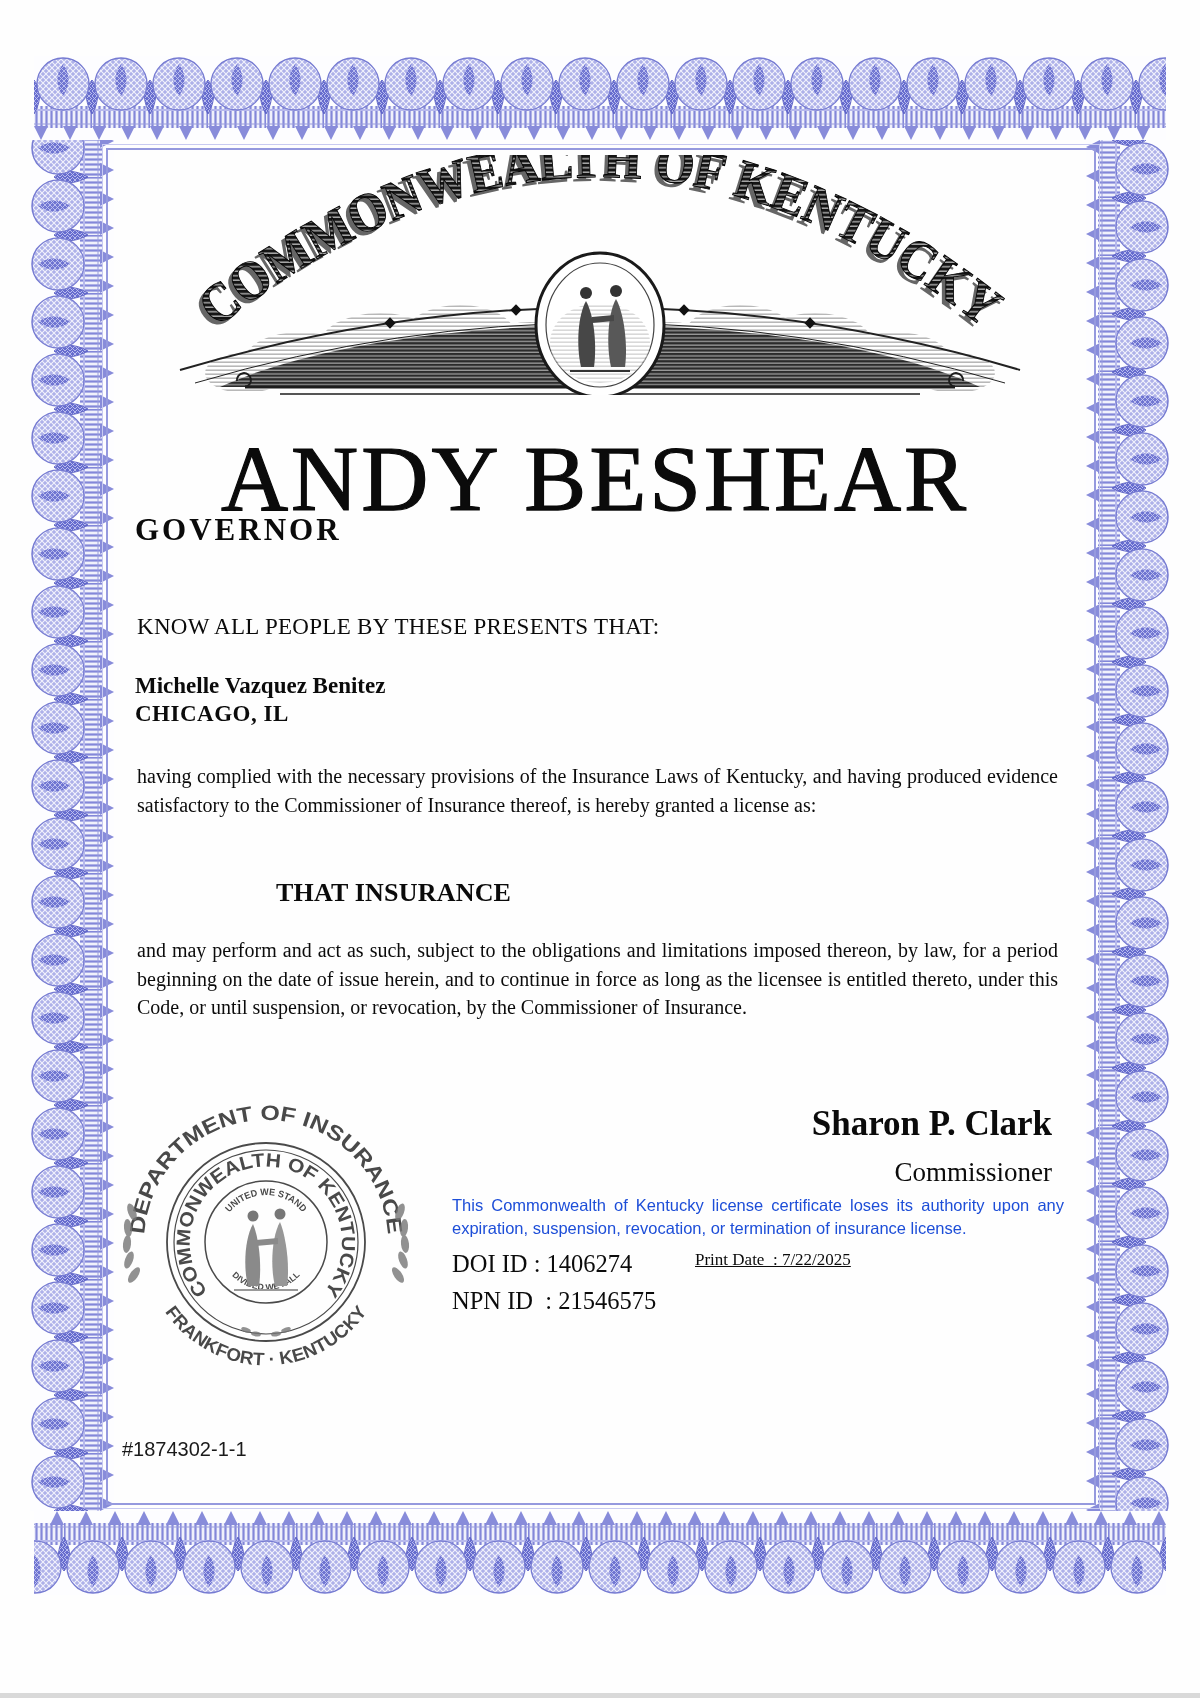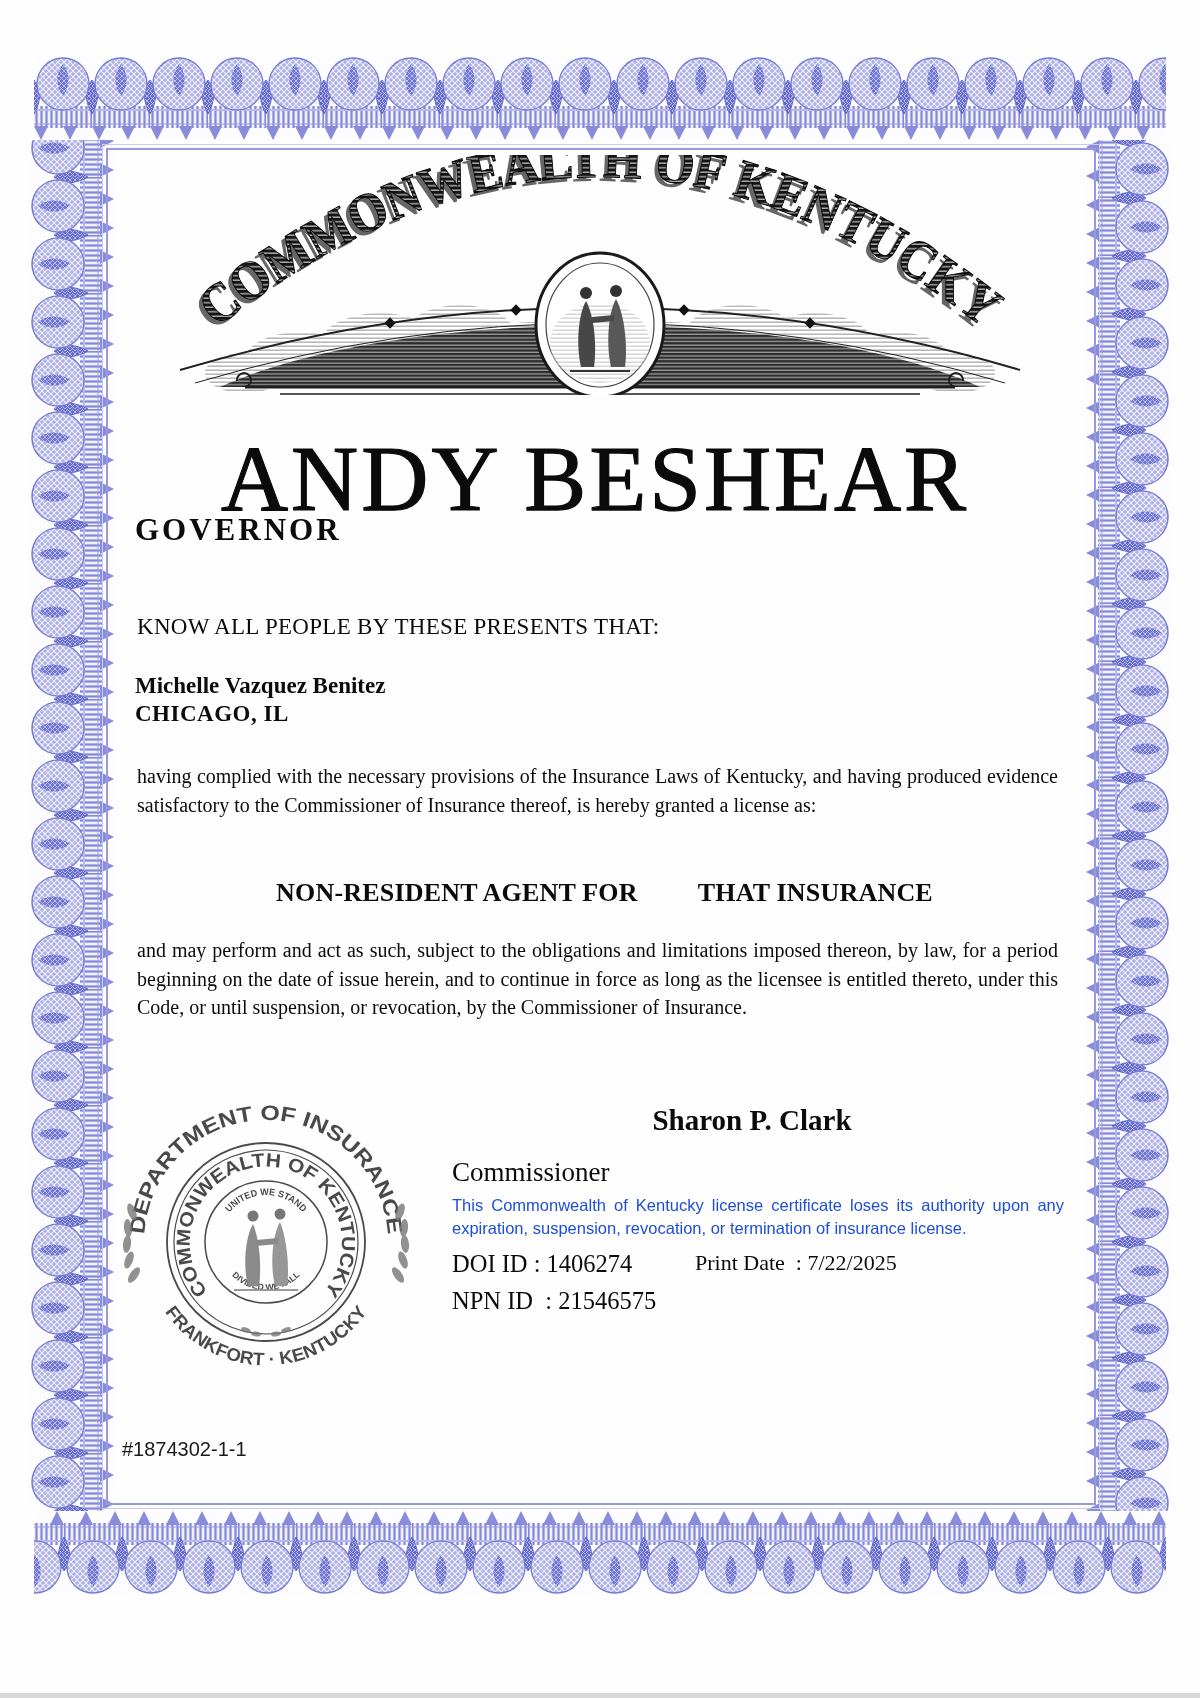--- a/index.html
+++ b/index.html
@@ -14,26 +14,26 @@
              font-weight:bold;letter-spacing:3px;}
   .know-all{left:137px;top:614px;font-size:23px;letter-spacing:.3px;}
   .licensee-name{left:135px;top:673px;width:920px;text-align:left;font-size:23px;font-weight:bold;}
   .licensee-city{left:135px;top:701px;width:920px;text-align:left;font-size:23px;
                  font-weight:bold;letter-spacing:.5px;}
   .para{left:137px;width:921px;font-size:20px;line-height:28.5px;text-align:justify;}
   .para1{top:762px;}
   .para2{top:936px;}
   .license-line{left:276px;top:878px;font-size:26px;font-weight:bold;display:flex;gap:60px;
                 white-space:nowrap;letter-spacing:.2px;}
-  .sig-name{left:452px;top:1104px;width:600px;text-align:center;font-size:29px;font-weight:bold;}
-  .sig-title{left:452px;top:1157px;width:600px;text-align:left;font-size:27px;}
+  .sig-name{left:452px;top:1104px;width:600px;text-align:right;font-size:35px;font-weight:bold;}
+  .sig-title{left:452px;top:1157px;width:600px;text-align:right;font-size:27px;}
   .disclaimer{left:452px;top:1194px;width:612px;font-size:16.5px;line-height:23px;
               font-family:"Liberation Sans",sans-serif;text-align:justify;color:#1d4ed8;}
   .id-doi{left:452px;top:1250px;font-size:24.5px;white-space:pre;}
-  .id-print{left:695px;top:1250px;font-size:22px;white-space:pre;}
+  .id-print{left:695px;top:1250px;font-size:17px;white-space:pre;text-decoration:underline;}
   .id-npn{left:452px;top:1287px;font-size:24.5px;white-space:pre;}
   .cert-num{left:122px;top:1438px;font-size:20px;font-family:"Liberation Sans",sans-serif;color:#1a1a1a;}
   .scan-edge{left:0;bottom:0;width:1200px;height:5px;background:#d9d9d9;}
 </style>
 </head>
 <body>
 
 <div class="page">
 
   <svg class="abs" style="left:0;top:0" width="1200" height="1698" viewBox="0 0 1200 1698" aria-hidden="true">
@@ -149,21 +149,20 @@
 
   <div class="abs gov-name">ANDY BESHEAR</div>
   <div class="abs gov-title">GOVERNOR</div>
 
   <div class="abs know-all">KNOW ALL PEOPLE BY THESE PRESENTS THAT:</div>
   <div class="abs licensee-name">Michelle Vazquez Benitez</div>
   <div class="abs licensee-city">CHICAGO, IL</div>
   <div class="abs para para1">having complied with the necessary provisions of the Insurance Laws of Kentucky, and having produced evidence satisfactory to the Commissioner of Insurance thereof, is hereby granted a license as:</div>
 
   <div class="abs license-line">
-    <span>NON-RESIDENT AGENT FOR</span>
     <span>THAT INSURANCE</span>
   </div>
 
   <div class="abs para para2">and may perform and act as such, subject to the obligations and limitations imposed thereon, by law, for a period beginning on the date of issue herein, and to continue in force as long as the licensee is entitled thereto, under this Code, or until suspension, or revocation, by the Commissioner of Insurance.</div>
 
   <svg class="abs" style="left:106px;top:1076px" width="320" height="330" viewBox="0 0 320 330">
     <defs>
       <path id="sOuterTop" d="M 38,166 A 122,122 0 1 1 282,166" fill="none"></path>
       <path id="sOuterBot" d="M 45,208 A 122,122 0 0 0 275,208" fill="none"></path>
       <path id="sRing" d="M 106,220 A 76,76 0 1 1 214,220" fill="none"></path>

